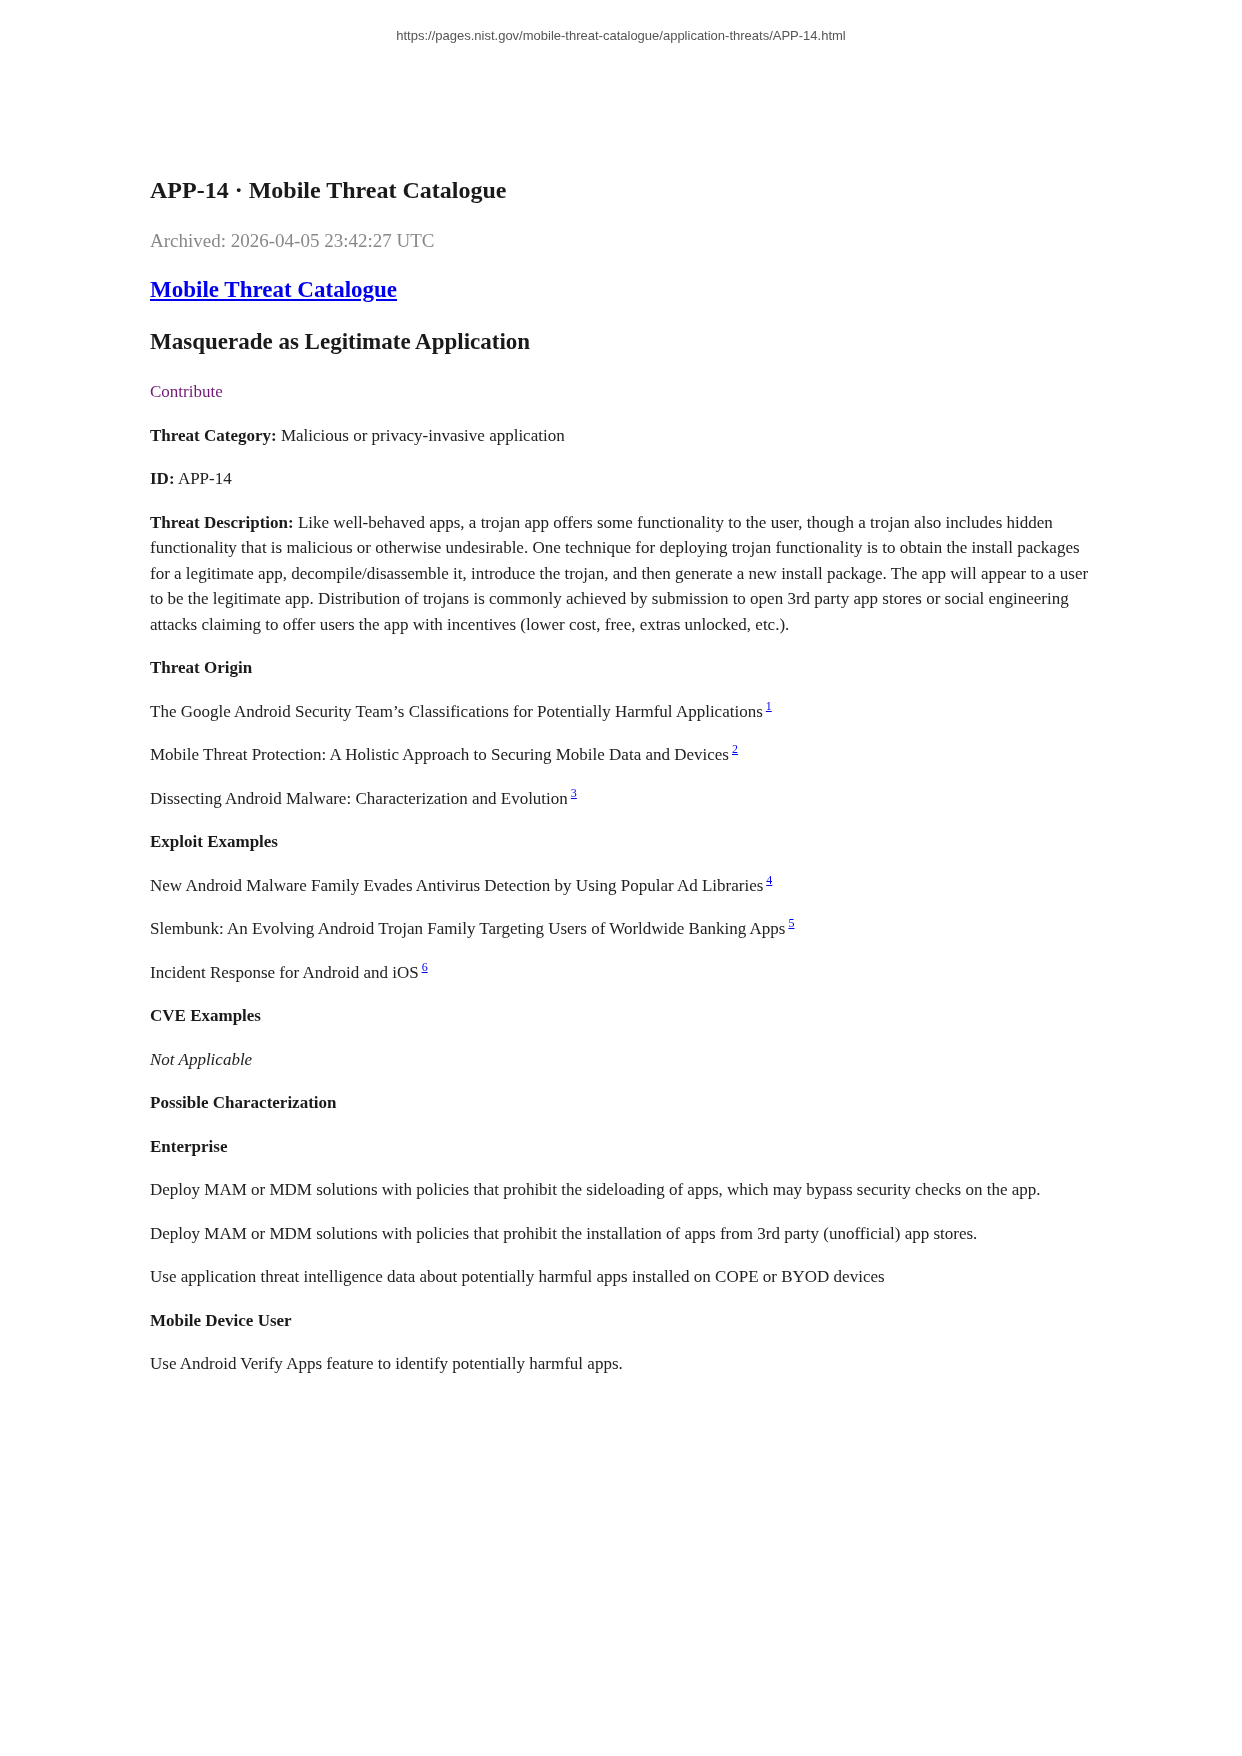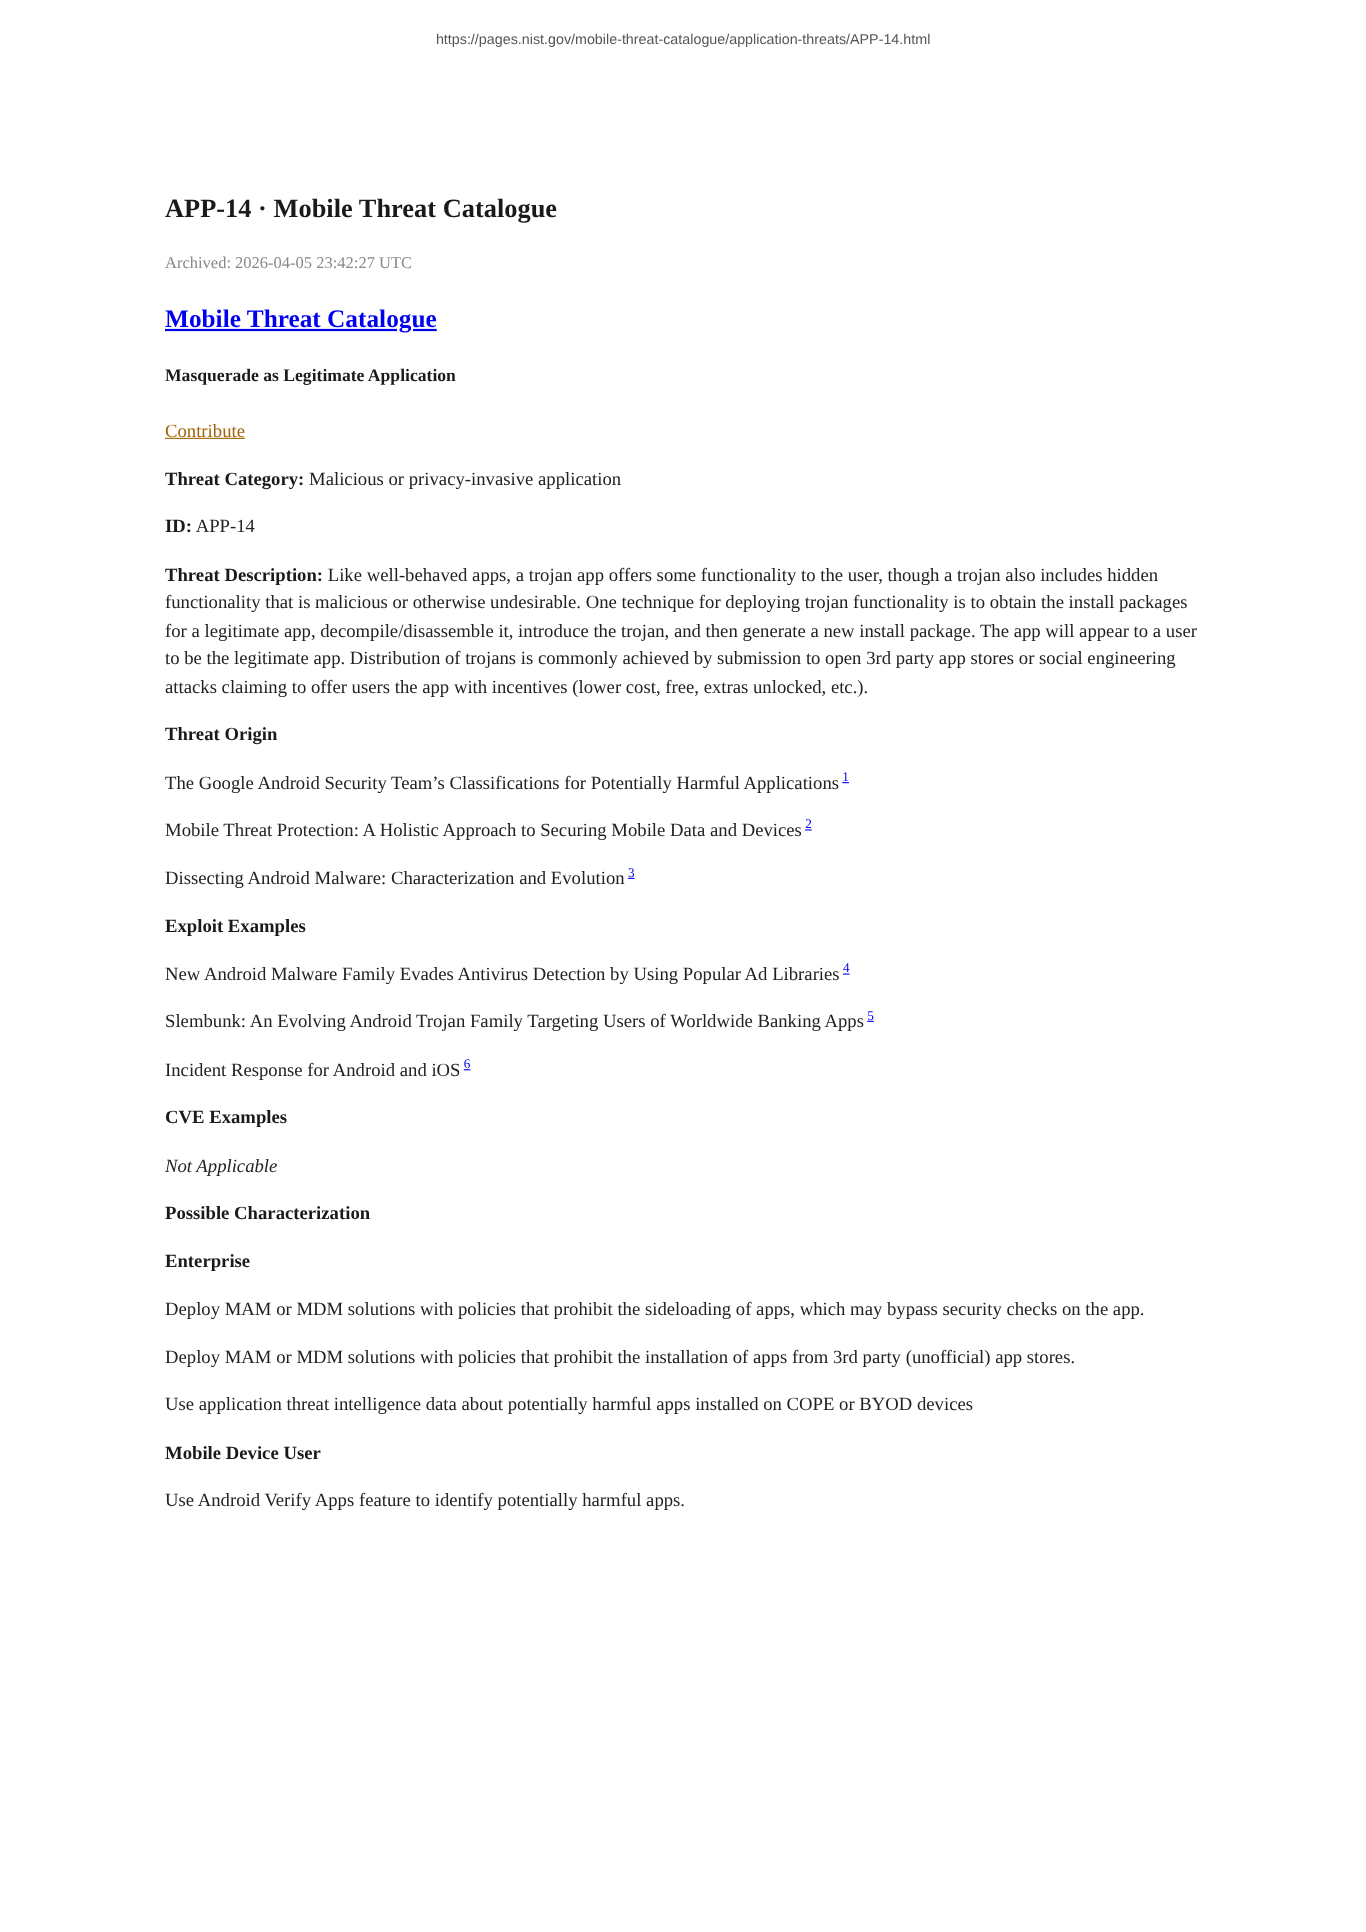--- a/index.html
+++ b/index.html
@@ -17,28 +17,28 @@
     text-align:center;
     font-family:"Liberation Sans", sans-serif;
     font-size:13px; color:#555555;
   }
   .content { position:absolute; left:150px; top:172px; width:945px; }
   h1.doc-title {
     font-size:24px; line-height:36px; margin:0 0 22px 0;
     color:#1a1a1a; font-weight:bold;
   }
   p.archived {
-    font-size:15px; line-height:21px; margin:0 0 24px 0; color:#888888;
+    font-size:19px; line-height:21px; margin:0 0 24px 0; color:#888888;
   }
   h2.site-link { font-size:23px; line-height:30px; margin:0 0 24px 0; }
   h2.site-link a { color:#0000ee; text-decoration:underline; font-weight:bold; cursor:pointer; }
-  h3.threat-title { font-size:16px; line-height:26px; margin:0 0 24px 0; color:#1a1a1a; font-weight:bold; }
+  h3.threat-title { font-size:23px; line-height:26px; margin:0 0 24px 0; color:#1a1a1a; font-weight:bold; }
   p, h4 { font-size:17px; line-height:25.5px; margin:0 0 18px 0; }
   h4.sec-heading { font-weight:bold; color:#1a1a1a; }
-  a.plain-link { color:#a16207; text-decoration:underline; cursor:pointer; }
+  a.plain-link { color:#701a75; cursor:pointer; }
   strong.inline-label { color:#1a1a1a; }
   p.italic-note { font-style:italic; }
   a.ref {
     color:#0000ee; text-decoration:underline; cursor:pointer;
     font-size:12px; vertical-align:super; line-height:0; margin-left:3px;
   }
   .page-footer {
     position:absolute; top:1654px; left:0; right:0;
     text-align:center;
     font-family:Liberation Mono, monospace;

